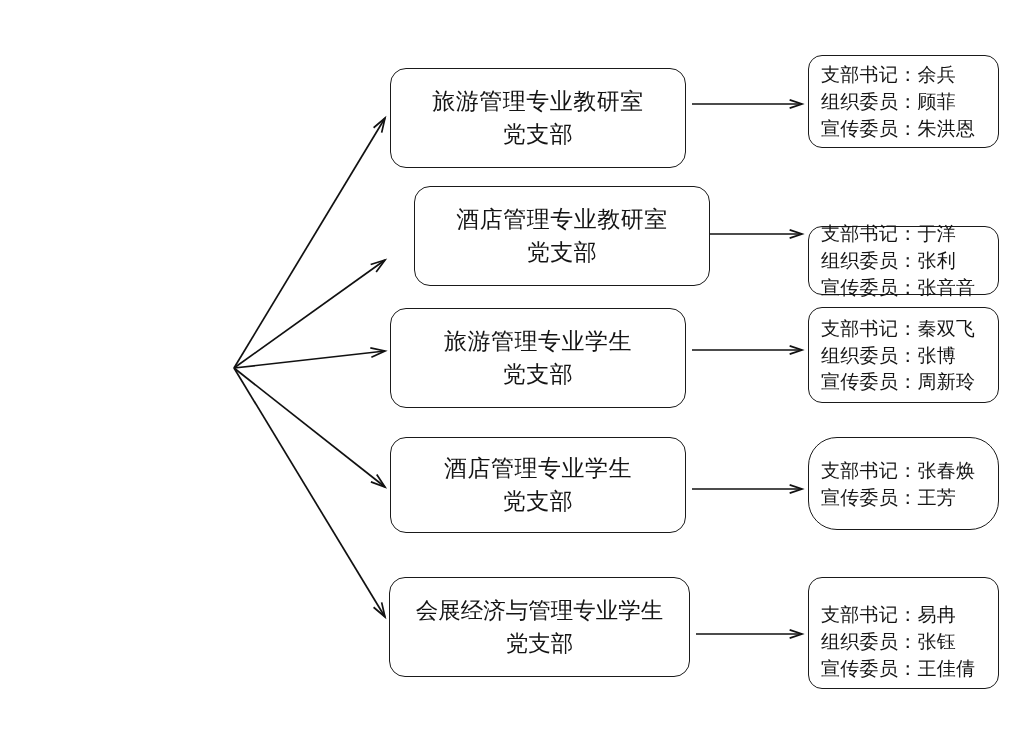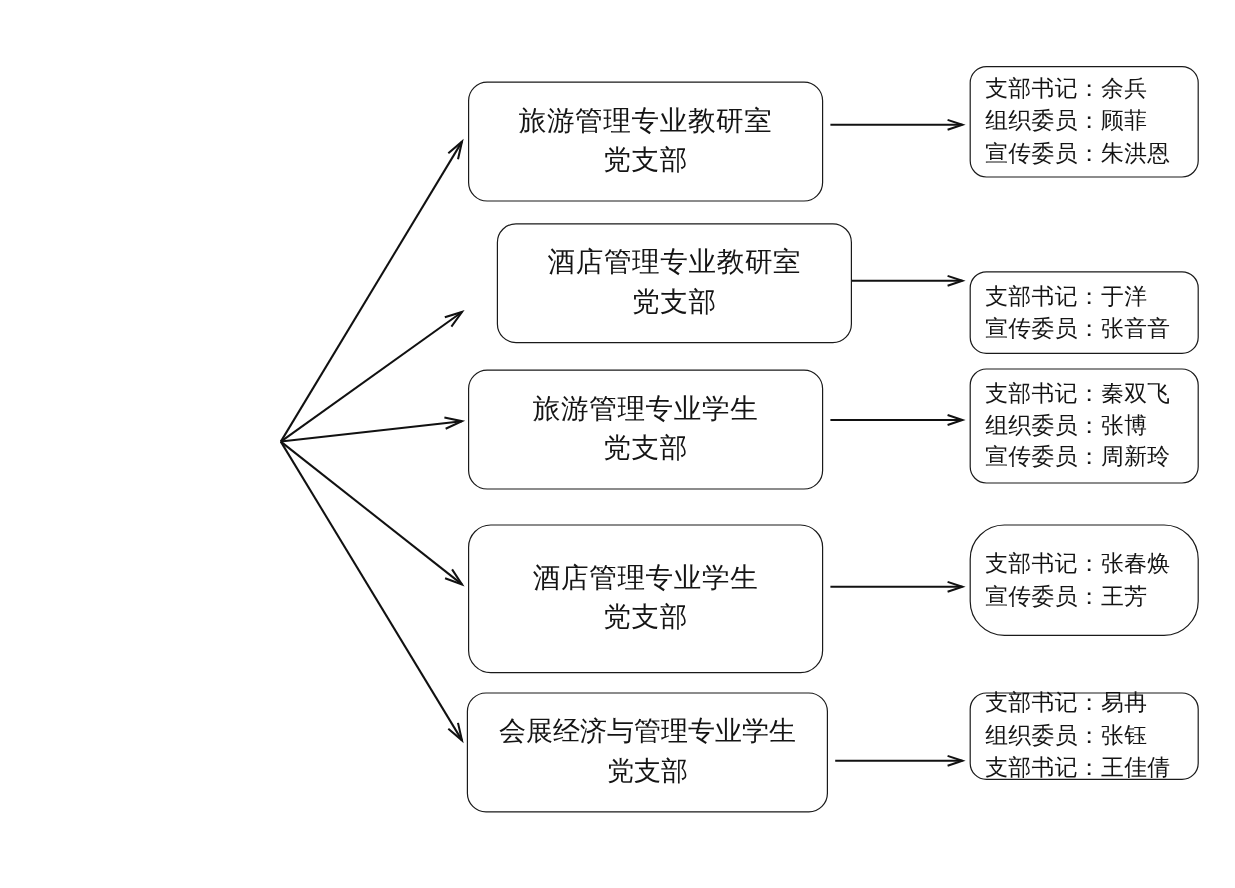--- a/index.html
+++ b/index.html
@@ -137,50 +137,51 @@
           <span class="roster-line">宣传委员：朱洪恩</span>
         </div>
       </div>
       <div class="node node-unit" style="left: 390px; top: 186px; width: 296px; height: 100px; margin-left: 24px;">
         <span class="node-label">酒店管理专业教研室
 党支部</span>
       </div>
       <div class="node node-roster" style="left: 808px; top: 186px; width: 191px; height: 69px; margin-top: 40px;">
         <div class="roster-lines">
           <span class="roster-line">支部书记：于洋</span>
+          <span class="roster-line">组织委员：张利</span>
           <span class="roster-line">宣传委员：张音音</span>
         </div>
       </div>
       <div class="node node-unit" style="left: 390px; top: 308px; width: 296px; height: 100px;">
         <span class="node-label">旅游管理专业学生
 党支部</span>
       </div>
       <div class="node node-roster" style="left: 808px; top: 307px; width: 191px; height: 96px;">
         <div class="roster-lines">
           <span class="roster-line">支部书记：秦双飞</span>
           <span class="roster-line">组织委员：张博</span>
           <span class="roster-line">宣传委员：周新玲</span>
         </div>
       </div>
-      <div class="node node-unit" style="left: 390px; top: 437px; width: 296px; height: 124px; border-radius: 19px;">
+      <div class="node node-unit" style="left: 390px; top: 437px; width: 296px; height: 96px;">
         <span class="node-label">酒店管理专业学生
 党支部</span>
       </div>
       <div class="node node-roster" style="left: 808px; top: 437px; width: 191px; height: 93px; border-radius: 29px;">
         <div class="roster-lines">
           <span class="roster-line">支部书记：张春焕</span>
           <span class="roster-line">宣传委员：王芳</span>
         </div>
       </div>
       <div class="node node-unit wide-text" style="left: 389px; top: 577px; width: 301px; height: 100px;">
         <span class="node-label">会展经济与管理专业学生
 党支部</span>
       </div>
-      <div class="node node-roster" style="left: 808px; top: 577px; width: 191px; height: 73px;">
+      <div class="node node-roster" style="left: 808px; top: 577px; width: 191px; height: 112px; align-items: flex-end;">
         <div class="roster-lines">
           <span class="roster-line">支部书记：易冉</span>
           <span class="roster-line">组织委员：张钰</span>
-          <span class="roster-line">支部书记：王佳倩</span>
+          <span class="roster-line">宣传委员：王佳倩</span>
         </div>
       </div>
     </div>
 
 </div>
 
 </body></html>

